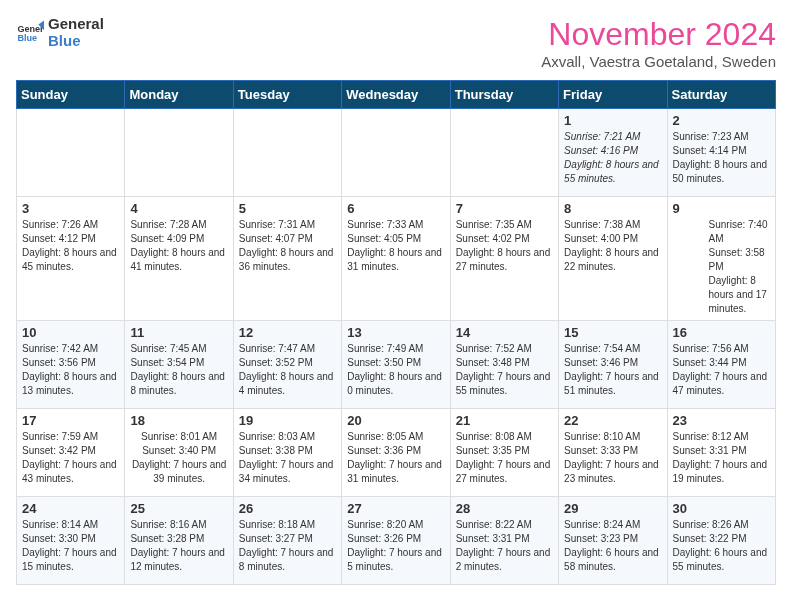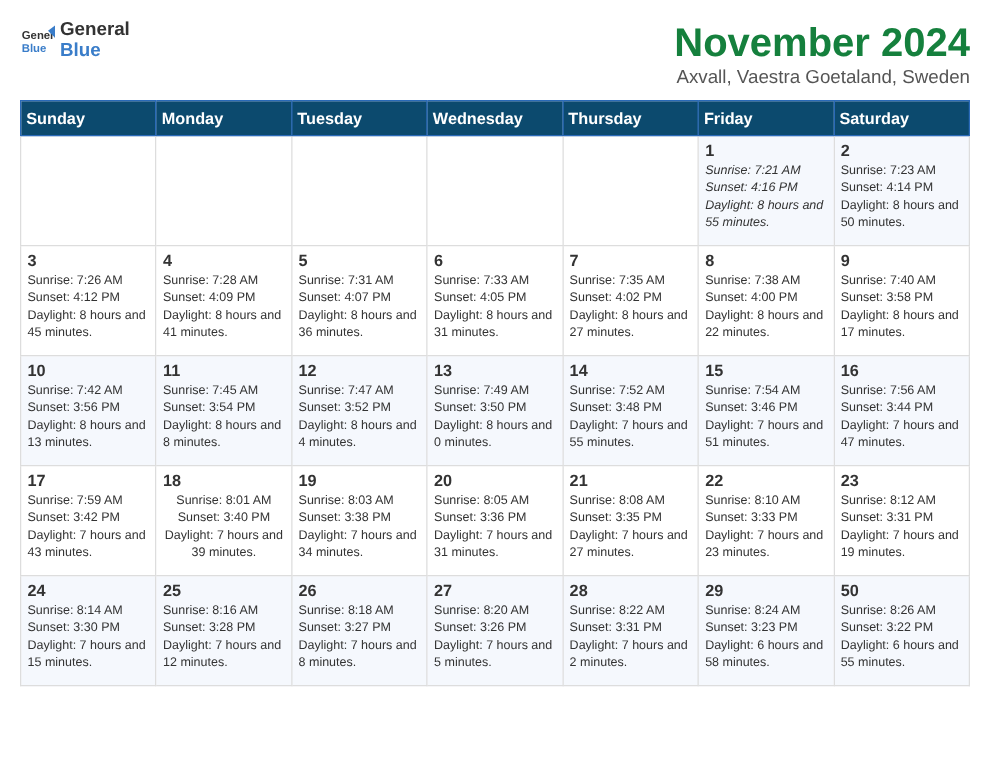--- a/index.html
+++ b/index.html
@@ -23,22 +23,22 @@
     }
     .logo-icon {
       width: 28px;
       height: 28px;
     }
     .title-area {
       text-align: right;
     }
     .month-title {
       font-size: 32px;
-      font-weight: bold;
-      color: #15803d;
+      font-weight: normal;
+      color: #ec4899;
     }
     .location-title {
       font-size: 15px;
       color: #555;
     }
     table {
       width: 100%;
       border-collapse: collapse;
       table-layout: fixed;
     }
@@ -166,21 +166,21 @@
 Daylight: 8 hours and 27 minutes.</div>
         </td>
         <td>
           <span class="day-number">8</span>
           <div class="day-info" style="white-space: pre-line;">Sunrise: 7:38 AM
 Sunset: 4:00 PM
 Daylight: 8 hours and 22 minutes.</div>
         </td>
         <td>
           <span class="day-number">9</span>
-          <div class="day-info" style="white-space: pre-line;">Sunrise: 7:40 AM
+          <div class="day-info" style="white-space: pre-line; margin-left: 36px;">Sunrise: 7:40 AM
 Sunset: 3:58 PM
 Daylight: 8 hours and 17 minutes.</div>
         </td>
       </tr>
       <tr>
         <td>
           <span class="day-number">10</span>
           <div class="day-info" style="white-space: pre-line;">Sunrise: 7:42 AM
 Sunset: 3:56 PM
 Daylight: 8 hours and 13 minutes.</div>
@@ -297,20 +297,20 @@
 Sunset: 3:31 PM
 Daylight: 7 hours and 2 minutes.</div>
         </td>
         <td>
           <span class="day-number">29</span>
           <div class="day-info" style="white-space: pre-line;">Sunrise: 8:24 AM
 Sunset: 3:23 PM
 Daylight: 6 hours and 58 minutes.</div>
         </td>
         <td>
-          <span class="day-number">50</span>
+          <span class="day-number">30</span>
           <div class="day-info" style="white-space: pre-line;">Sunrise: 8:26 AM
 Sunset: 3:22 PM
 Daylight: 6 hours and 55 minutes.</div>
         </td>
       </tr>
     </tbody>
 </table>
 
 </body></html>

